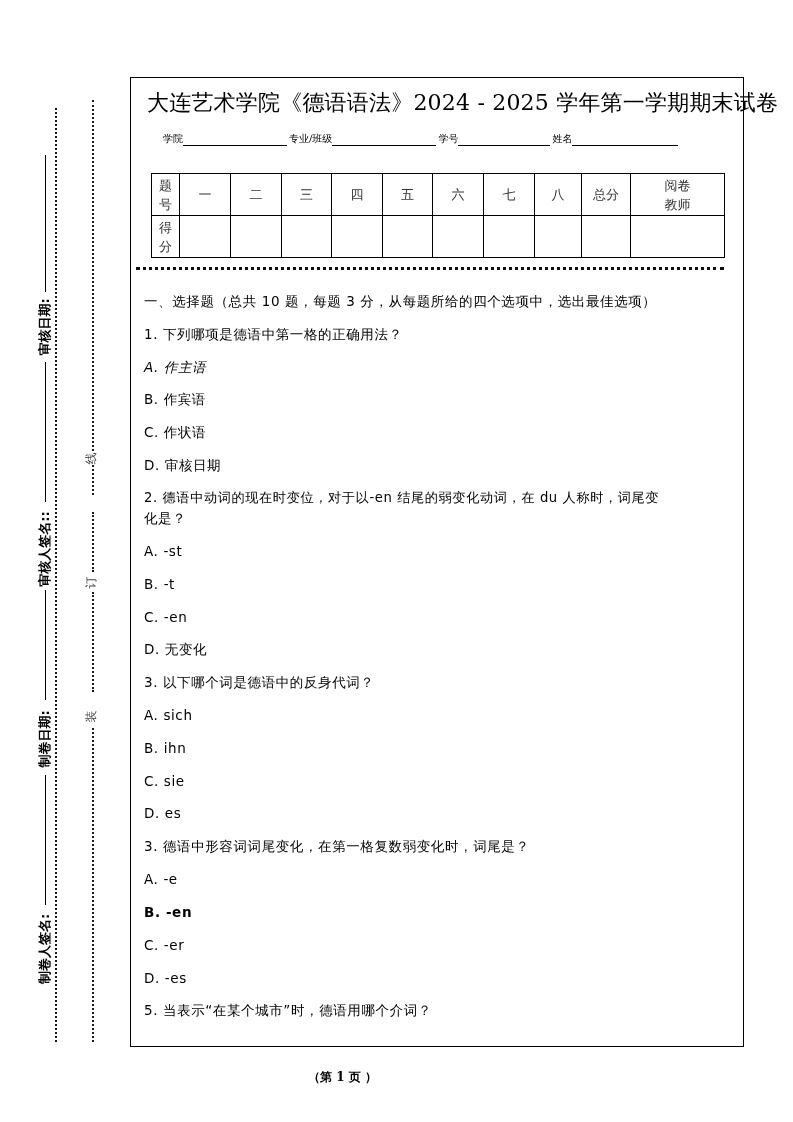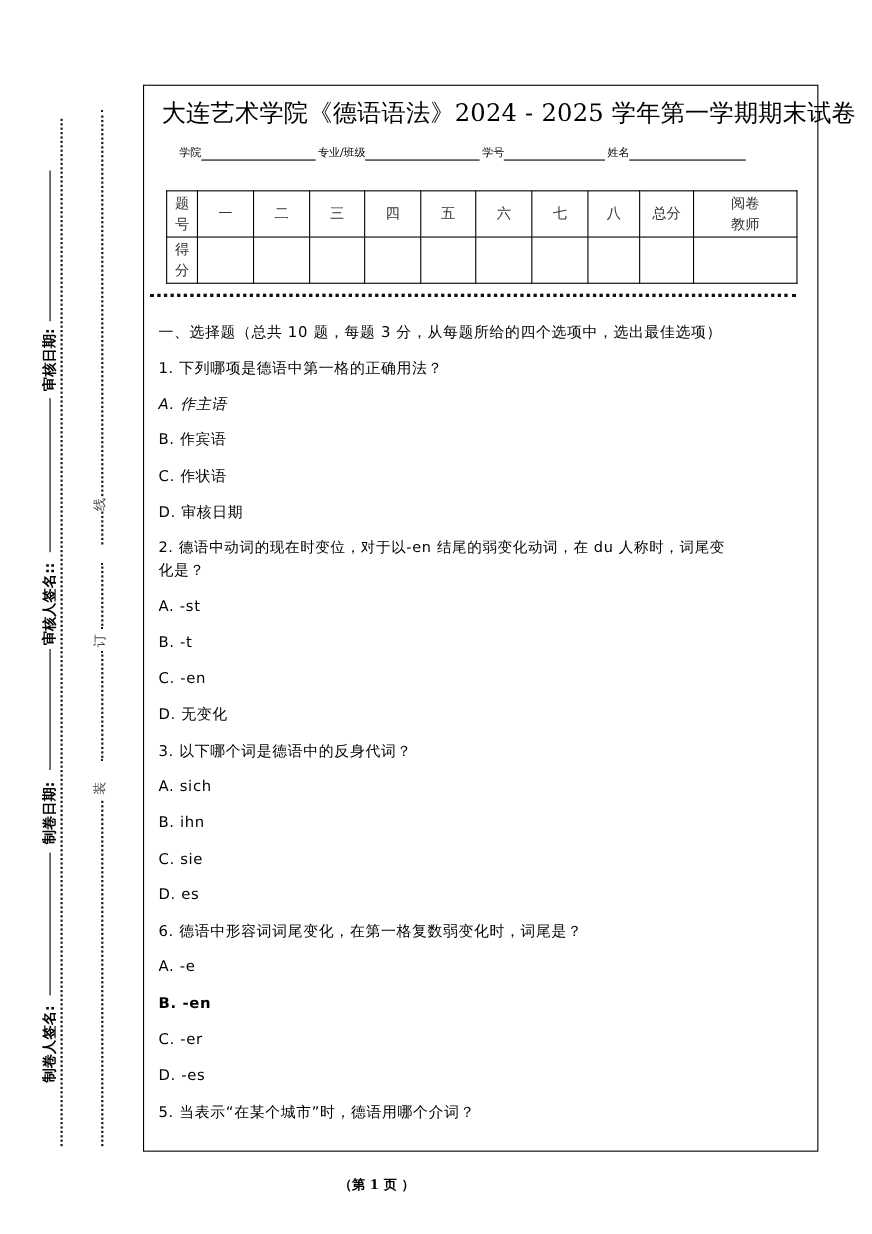--- a/index.html
+++ b/index.html
@@ -154,21 +154,21 @@
 <div class="line" style="top:576px;">B.  -t</div>
 <div class="line" style="top:609px;">C.  -en</div>
 <div class="line" style="top:641px;">D.  无变化</div>
 
 <div class="line" style="top:674px;">3.  以下哪个词是德语中的反身代词？</div>
 <div class="line" style="top:707px;">A.  sich</div>
 <div class="line" style="top:740px;">B.  ihn</div>
 <div class="line" style="top:773px;">C.  sie</div>
 <div class="line" style="top:805px;">D.  es</div>
 
-<div class="line" style="top:838px;">6.  德语中形容词词尾变化，在第一格复数弱变化时，词尾是？</div>
+<div class="line" style="top:838px;">3.  德语中形容词词尾变化，在第一格复数弱变化时，词尾是？</div>
 <div class="line" style="top:871px;">A.  -e</div>
 <div class="line" style="top:904px;font-weight:bold;">B.  -en</div>
 <div class="line" style="top:937px;">C.  -er</div>
 <div class="line" style="top:970px;text-align:right;">D.  -es</div>
 
 <div class="line" style="top:1002px;">5.  当表示“在某个城市”时，德语用哪个介词？</div>
 
 <div class="footer">（第 1 页 ）</div>
 
 </body></html>

